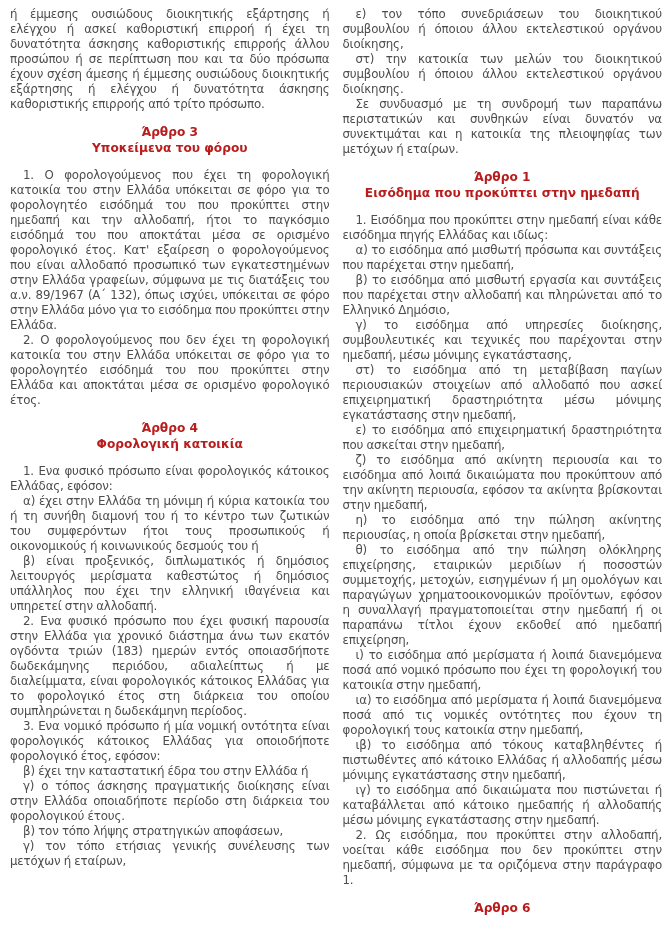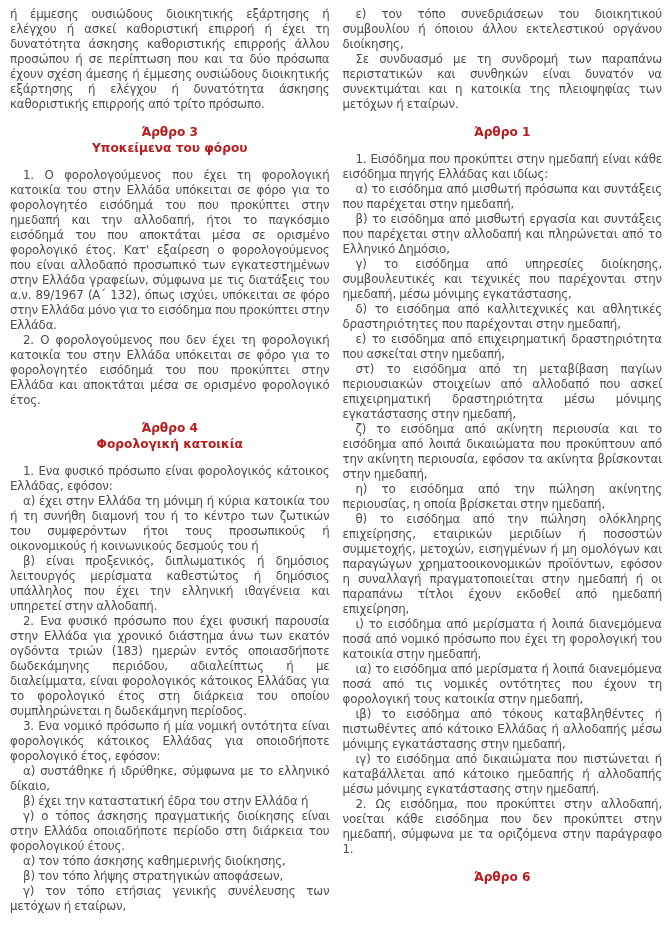--- a/index.html
+++ b/index.html
@@ -59,40 +59,39 @@
       <p class="para">2. Ο φορολογούμενος που δεν έχει τη φορολογική κατοικία του στην Ελλάδα υπόκειται σε φόρο για το φορολογητέο εισόδημά του που προκύπτει στην Ελλάδα και αποκτάται μέσα σε ορισμένο φορολογικό έτος.</p>
       <div class="heading">
         <div>Άρθρο 4</div>
         <div>Φορολογική κατοικία</div>
       </div>
       <p class="para">1. Ενα φυσικό πρόσωπο είναι φορολογικός κάτοικος Ελλάδας, εφόσον:</p>
       <p class="para">α) έχει στην Ελλάδα τη μόνιμη ή κύρια κατοικία του ή τη συνήθη διαμονή του ή το κέντρο των ζωτικών του συμφερόντων ήτοι τους προσωπικούς ή οικονομικούς ή κοινωνικούς δεσμούς του ή</p>
       <p class="para">β) είναι προξενικός, διπλωματικός ή δημόσιος λειτουργός μερίσματα καθεστώτος ή δημόσιος υπάλληλος που έχει την ελληνική ιθαγένεια και υπηρετεί στην αλλοδαπή.</p>
       <p class="para">2. Ενα φυσικό πρόσωπο που έχει φυσική παρουσία στην Ελλάδα για χρονικό διάστημα άνω των εκατόν ογδόντα τριών (183) ημερών εντός οποιασδήποτε δωδεκάμηνης περιόδου, αδιαλείπτως ή με διαλείμματα, είναι φορολογικός κάτοικος Ελλάδας για το φορολογικό έτος στη διάρκεια του οποίου συμπληρώνεται η δωδεκάμηνη περίοδος.</p>
       <p class="para">3. Ενα νομικό πρόσωπο ή μία νομική οντότητα είναι φορολογικός κάτοικος Ελλάδας για οποιοδήποτε φορολογικό έτος, εφόσον:</p>
-      <p class="para">α) συστάθηκε ή ιδρύθηκε, σύμφωνα με το ελληνικό δίκαιο,</p>
       <p class="para">β) έχει την καταστατική έδρα του στην Ελλάδα ή</p>
       <p class="para">γ) ο τόπος άσκησης πραγματικής διοίκησης είναι στην Ελλάδα οποιαδήποτε περίοδο στη διάρκεια του φορολογικού έτους.</p>
-      <p class="para">α) τον τόπο άσκησης καθημερινής διοίκησης,</p>
       <p class="para">β) τον τόπο λήψης στρατηγικών αποφάσεων,</p>
       <p class="para">γ) τον τόπο ετήσιας γενικής συνέλευσης των μετόχων ή εταίρων,</p>
     </div>
   <div class="column">
       <p class="para">ε) τον τόπο συνεδριάσεων του διοικητικού συμβουλίου ή όποιου άλλου εκτελεστικού οργάνου διοίκησης,</p>
+      <p class="para">στ) την κατοικία των μελών του διοικητικού συμβουλίου ή όποιου άλλου εκτελεστικού οργάνου διοίκησης.</p>
       <p class="para">Σε συνδυασμό με τη συνδρομή των παραπάνω περιστατικών και συνθηκών είναι δυνατόν να συνεκτιμάται και η κατοικία της πλειοψηφίας των μετόχων ή εταίρων.</p>
       <div class="heading">
         <div>Άρθρο 1</div>
+        <div>Εισόδημα που προκύπτει στην ημεδαπή</div>
       </div>
       <p class="para">1. Εισόδημα που προκύπτει στην ημεδαπή είναι κάθε εισόδημα πηγής Ελλάδας και ιδίως:</p>
       <p class="para">α) το εισόδημα από μισθωτή πρόσωπα και συντάξεις που παρέχεται στην ημεδαπή,</p>
       <p class="para">β) το εισόδημα από μισθωτή εργασία και συντάξεις που παρέχεται στην αλλοδαπή και πληρώνεται από το Ελληνικό Δημόσιο,</p>
       <p class="para">γ) το εισόδημα από υπηρεσίες διοίκησης, συμβουλευτικές και τεχνικές που παρέχονται στην ημεδαπή, μέσω μόνιμης εγκατάστασης,</p>
-      <p class="para">δ) το εισόδημα από καλλιτεχνικές και αθλητικές δραστηριότητες που παρέχονται στην ημεδαπή,</p>
+      <p class="para">στ) το εισόδημα από τη μεταβίβαση παγίων περιουσιακών στοιχείων από αλλοδαπό που ασκεί επιχειρηματική δραστηριότητα μέσω μόνιμης εγκατάστασης στην ημεδαπή,</p>
       <p class="para">ε) το εισόδημα από επιχειρηματική δραστηριότητα που ασκείται στην ημεδαπή,</p>
-      <p class="para">στ) το εισόδημα από τη μεταβίβαση παγίων περιουσιακών στοιχείων από αλλοδαπό που ασκεί επιχειρηματική δραστηριότητα μέσω μόνιμης εγκατάστασης στην ημεδαπή,</p>
       <p class="para">ζ) το εισόδημα από ακίνητη περιουσία και το εισόδημα από λοιπά δικαιώματα που προκύπτουν από την ακίνητη περιουσία, εφόσον τα ακίνητα βρίσκονται στην ημεδαπή,</p>
       <p class="para">η) το εισόδημα από την πώληση ακίνητης περιουσίας, η οποία βρίσκεται στην ημεδαπή,</p>
       <p class="para">θ) το εισόδημα από την πώληση ολόκληρης επιχείρησης, εταιρικών μεριδίων ή ποσοστών συμμετοχής, μετοχών, εισηγμένων ή μη ομολόγων και παραγώγων χρηματοοικονομικών προϊόντων, εφόσον η συναλλαγή πραγματοποιείται στην ημεδαπή ή οι παραπάνω τίτλοι έχουν εκδοθεί από ημεδαπή επιχείρηση,</p>
       <p class="para">ι) το εισόδημα από μερίσματα ή λοιπά διανεμόμενα ποσά από νομικό πρόσωπο που έχει τη φορολογική του κατοικία στην ημεδαπή,</p>
       <p class="para">ια) το εισόδημα από μερίσματα ή λοιπά διανεμόμενα ποσά από τις νομικές οντότητες που έχουν τη φορολογική τους κατοικία στην ημεδαπή,</p>
       <p class="para">ιβ) το εισόδημα από τόκους καταβληθέντες ή πιστωθέντες από κάτοικο Ελλάδας ή αλλοδαπής μέσω μόνιμης εγκατάστασης στην ημεδαπή,</p>
       <p class="para">ιγ) το εισόδημα από δικαιώματα που πιστώνεται ή καταβάλλεται από κάτοικο ημεδαπής ή αλλοδαπής μέσω μόνιμης εγκατάστασης στην ημεδαπή.</p>
       <p class="para">2. Ως εισόδημα, που προκύπτει στην αλλοδαπή, νοείται κάθε εισόδημα που δεν προκύπτει στην ημεδαπή, σύμφωνα με τα οριζόμενα στην παράγραφο 1.</p>
       <div class="heading">
         <div>Άρθρο 6</div>

